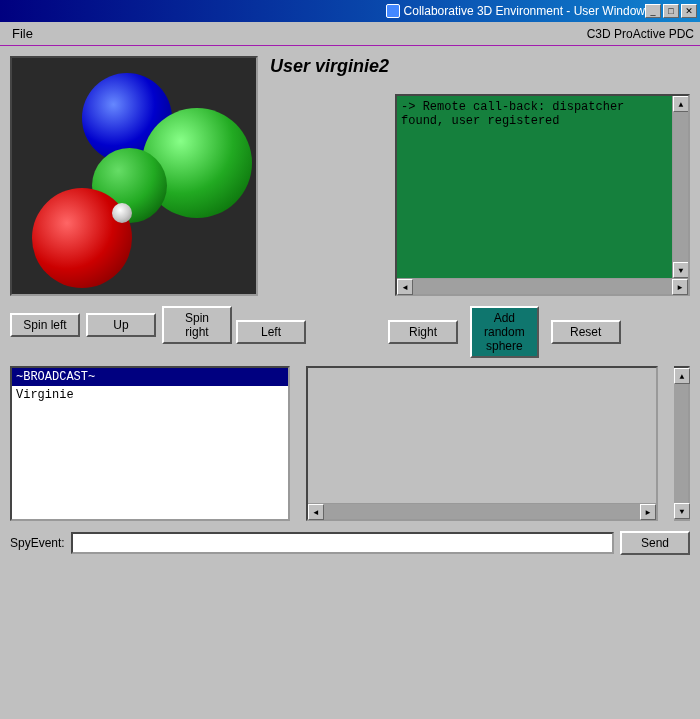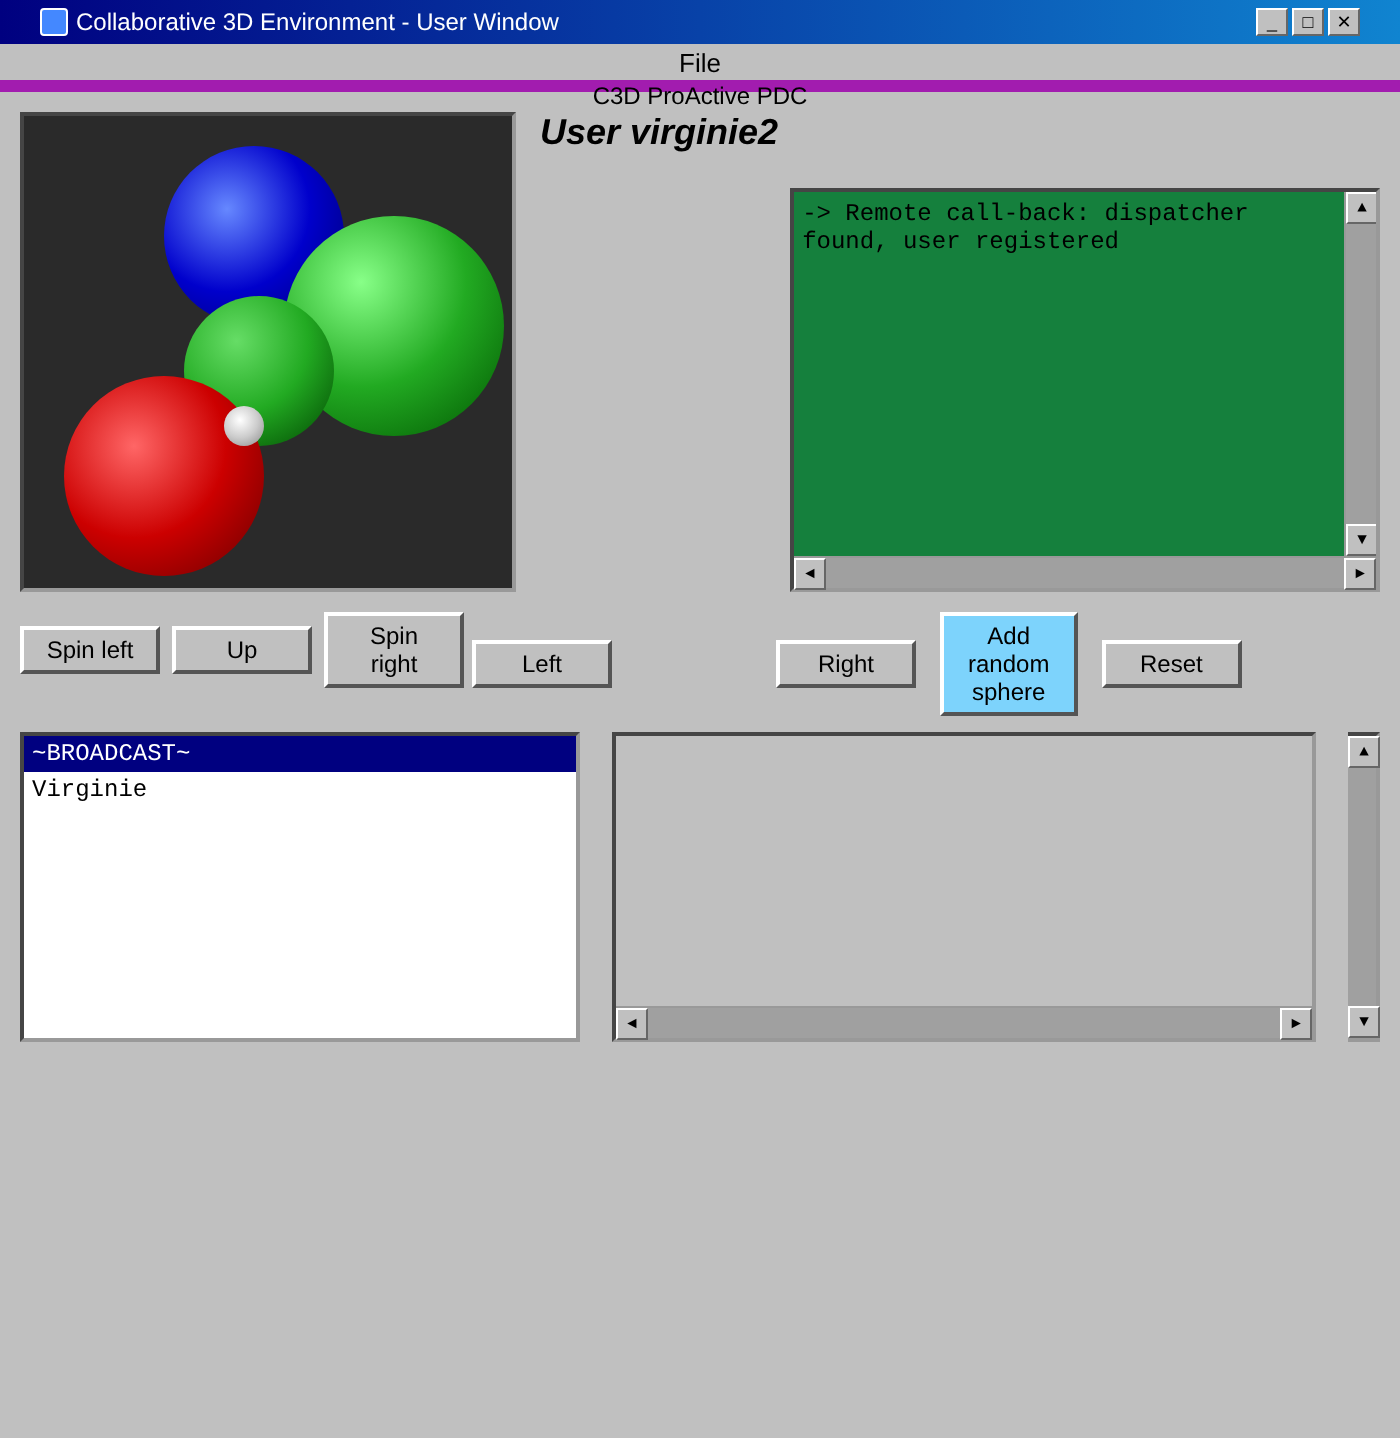--- a/index.html
+++ b/index.html
@@ -12,22 +12,22 @@
       overflow: hidden;
     }
 
     
     .title-bar {
       background: linear-gradient(to right, #000080, #1084d0);
       color: white;
       height: 22px;
       display: flex;
       align-items: center;
-      justify-content: space-between;
-      padding: 0 20px;
+      justify-content: flex-end;
+      padding: 0 3px;
       font-size: 12px;
       font-family: Arial, sans-serif;
     }
     .title-bar-left {
       display: flex;
       align-items: center;
       gap: 4px;
     }
     .title-icon {
       width: 14px;
@@ -57,22 +57,21 @@
     }
 
     
     .menu-bar {
       background: #c0c0c0;
       height: 24px;
       display: flex;
       align-items: center;
       justify-content: space-between;
       padding: 0 6px;
-      border-bottom: 6px solid #a21caf;
-      flex-direction: column;
+      border-bottom: 1px solid #a21caf;
     }
     .menu-item {
       padding: 2px 6px;
       cursor: pointer;
       font-size: 13px;
       font-family: Arial, sans-serif;
     }
     .menu-right {
       font-size: 12px;
       font-family: Arial, sans-serif;
@@ -298,21 +297,21 @@
       flex: 1;
       height: 22px;
       border: 2px inset #999;
       background: white;
       font-family: 'Courier New', monospace;
       font-size: 12px;
       padding: 0 2px;
     }
 
     .win-btn-wide {
-      background: #7dd3fc;
+      background: #0f766e;
       border: 2px solid;
       border-top-color: #ffffff;
       border-left-color: #ffffff;
       border-right-color: #555;
       border-bottom-color: #555;
       padding: 3px 12px;
       font-family: Arial, sans-serif;
       font-size: 12px;
       cursor: pointer;
     }
@@ -411,14 +410,19 @@
     </div>
 
     <div class="scrollbar-v" style="border: 2px inset #999; border-left:none;">
       <div class="scrollbar-btn">▲</div>
       <div class="scrollbar-track"></div>
       <div class="scrollbar-btn">▼</div>
     </div>
 
   </div>
 
+  <div class="spy-row">
+    <span class="spy-label">SpyEvent:</span>
+    <input type="text" class="spy-input" value="" style="">
+    <button class="win-btn">Send</button>
+  </div>
 
 </div>
 
 </body></html>

